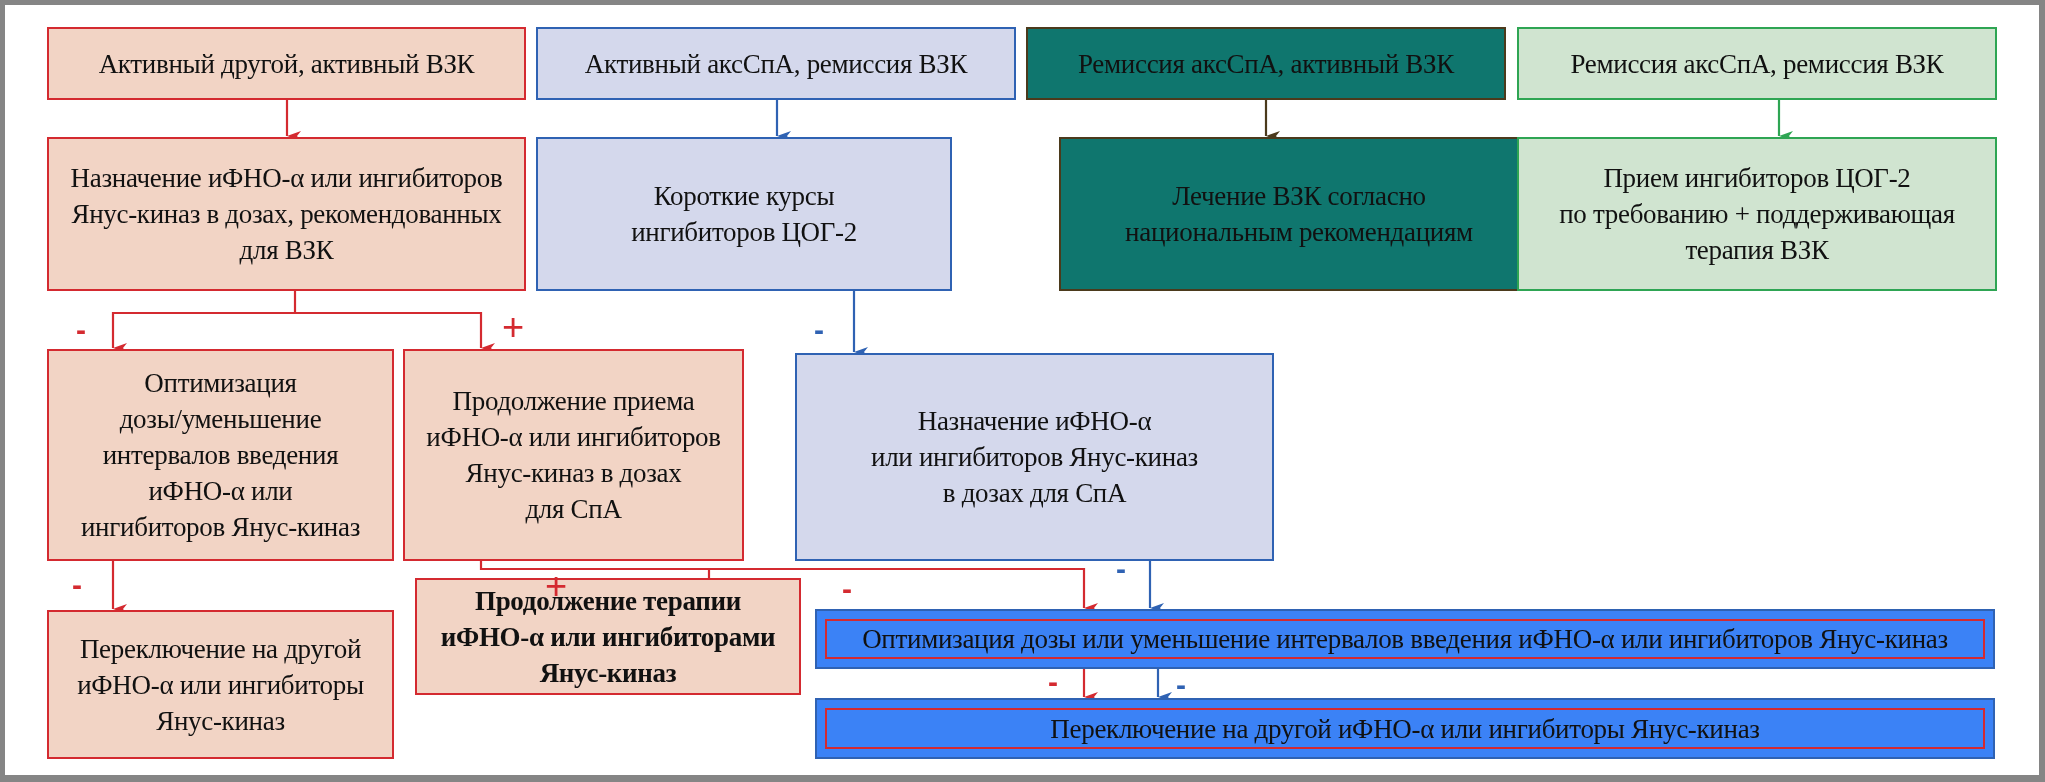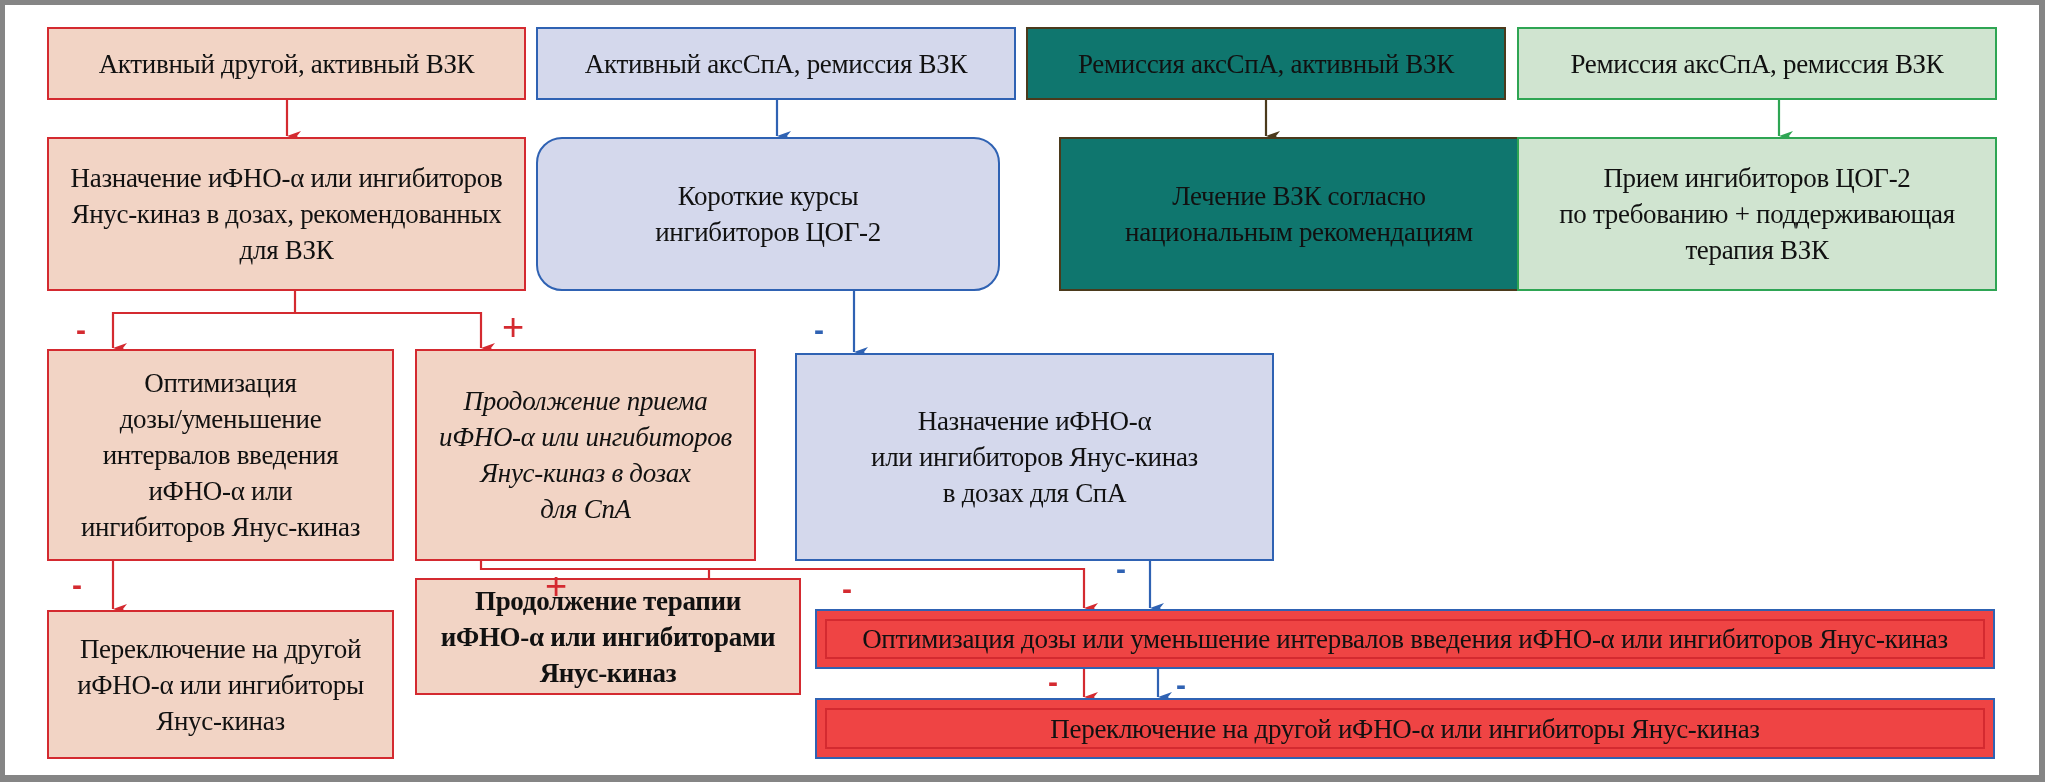--- a/index.html
+++ b/index.html
@@ -3,21 +3,21 @@
 <meta charset="utf-8">
 <style>
   html,body{margin:0;padding:0;}
   body{width:2045px;height:782px;position:relative;background:#fff;overflow:hidden;font-family:"Liberation Serif","DejaVu Serif",serif;}
   .frame{position:absolute;left:0;top:0;width:2045px;height:782px;box-sizing:border-box;border:5px solid #858585;border-right-width:6px;border-bottom-width:7px;}
   .box{position:absolute;box-sizing:border-box;display:flex;align-items:center;justify-content:center;text-align:center;color:#111;font-size:27px;line-height:36px;letter-spacing:-0.3px;}
   .red{background:#f2d4c5;border:2.5px solid #d42a30;}
   .blue{background:#d4d8ec;border:2.5px solid #2f62b3;}
   .brown{background:#0f766e;border:2.5px solid #4b3a1c;}
   .green{background:#d0e4d0;border:2.5px solid #2ea553;}
-  .dual{background:#ef4444;border:2.5px solid #2f62b3;padding:8px;}
+  .dual{background:#3b82f6;border:2.5px solid #2f62b3;padding:8px;}
   .dual .inner{width:100%;height:100%;box-sizing:border-box;border:2.5px solid #d42a30;display:flex;align-items:center;justify-content:center;}
   .txt{white-space:pre-line;}
   svg.lines{position:absolute;left:0;top:0;}
   .sign{position:absolute;font-family:"Liberation Sans","DejaVu Sans",sans-serif;font-weight:bold;font-size:30px;line-height:30px;}
   .sign.r{color:#d42a30;}
   .sign.b{color:#2f62b3;}
 </style>
 </head>
 <body>
 
@@ -73,42 +73,42 @@
 </div>
 <div class="box green" style="left:1517px;top:27px;width:480px;height:73px;align-items:center;">
   <span class="txt">Ремиссия аксСпА, ремиссия ВЗК</span>
 </div>
 
 <div class="box red" style="left:47px;top:137px;width:479px;height:154px;">
   <span class="txt">Назначение иФНО-α или ингибиторов
 Янус-киназ в дозах, рекомендованных
 для ВЗК</span>
 </div>
-<div class="box blue" style="left:536px;top:137px;width:464px;height:154px;border-radius:26px;">
+<div class="box blue" style="left:536px;top:137px;width:416px;height:154px;">
   <span class="txt">Короткие курсы
 ингибиторов ЦОГ-2</span>
 </div>
 <div class="box brown" style="left:1026px;top:137px;width:480px;height:154px;margin-left:33px;">
   <span class="txt">Лечение ВЗК согласно
 национальным рекомендациям</span>
 </div>
 <div class="box green" style="left:1517px;top:137px;width:480px;height:154px;">
   <span class="txt">Прием ингибиторов ЦОГ-2
 по требованию + поддерживающая
 терапия ВЗК</span>
 </div>
 
 <div class="box red" style="left:47px;top:349px;width:347px;height:212px;">
   <span class="txt">Оптимизация
 дозы/уменьшение
 интервалов введения
 иФНО-α или
 ингибиторов Янус-киназ</span>
 </div>
-<div class="box red" style="left:415px;top:349px;width:341px;height:212px;font-style:italic;">
+<div class="box red" style="left:403px;top:349px;width:341px;height:212px;">
   <span class="txt">Продолжение приема
 иФНО-α или ингибиторов
 Янус-киназ в дозах
 для СпА</span>
 </div>
 <div class="box blue" style="left:795px;top:353px;width:479px;height:208px;">
   <span class="txt">Назначение иФНО-α
 или ингибиторов Янус-киназ
 в дозах для СпА</span>
 </div>

